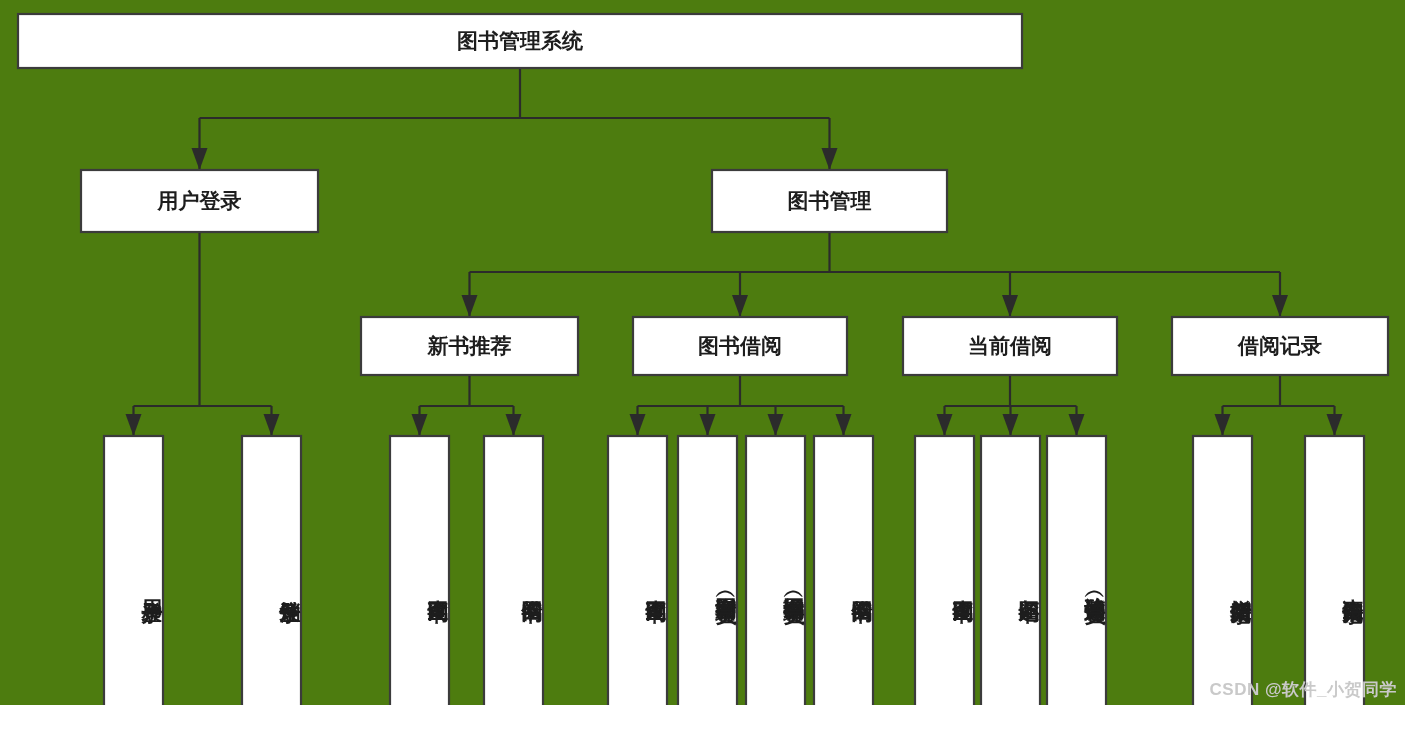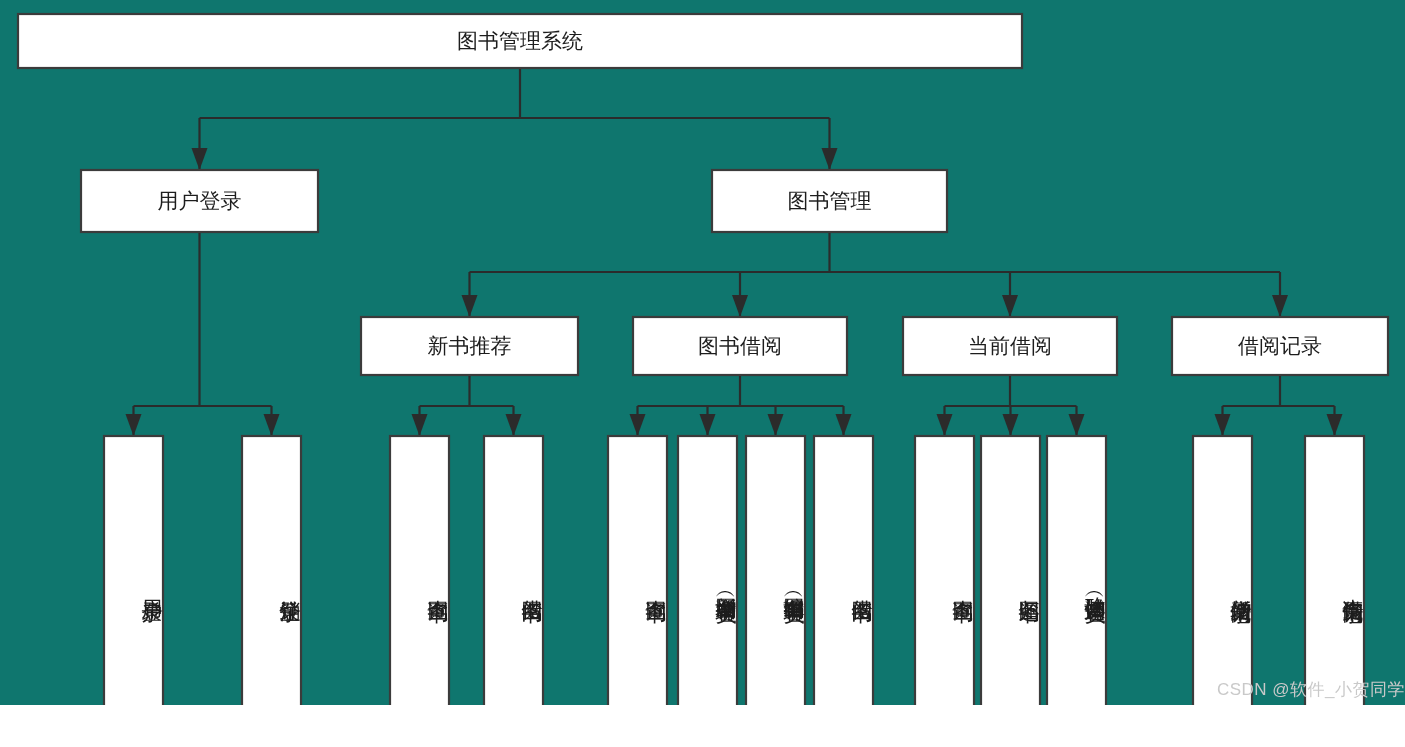--- a/index.html
+++ b/index.html
@@ -7,22 +7,23 @@
     padding: 0;
     background: #ffffff;
   }
   body {
     font-family: "Liberation Sans", "DejaVu Sans", sans-serif;
   }
   #canvas {
     position: relative;
     width: 1405px;
     height: 705px;
-    background: #0f766e;
+    background: #4d7c0f;
     overflow: hidden;
+    font-weight: bold;
   }
   svg#diagram {
     position: absolute;
     left: 0;
     top: 0;
     width: 1405px;
     height: 747px;
   }
   .node-box {
     fill: #ffffff;
@@ -55,21 +56,21 @@
     text-orientation: upright;
     font-size: 21px;
     line-height: 1.08;
     color: #1d1d1d;
     letter-spacing: 1px;
     white-space: nowrap;
     pointer-events: none;
   }
   .watermark {
     position: absolute;
-    right: 0;
+    right: 8px;
     bottom: 4px;
     color: #c9c9c9;
     font-size: 17px;
     letter-spacing: 0.5px;
     font-family: "Liberation Sans", "DejaVu Sans", sans-serif;
     user-select: none;
   }
 </style>
 </head>
 <body>

